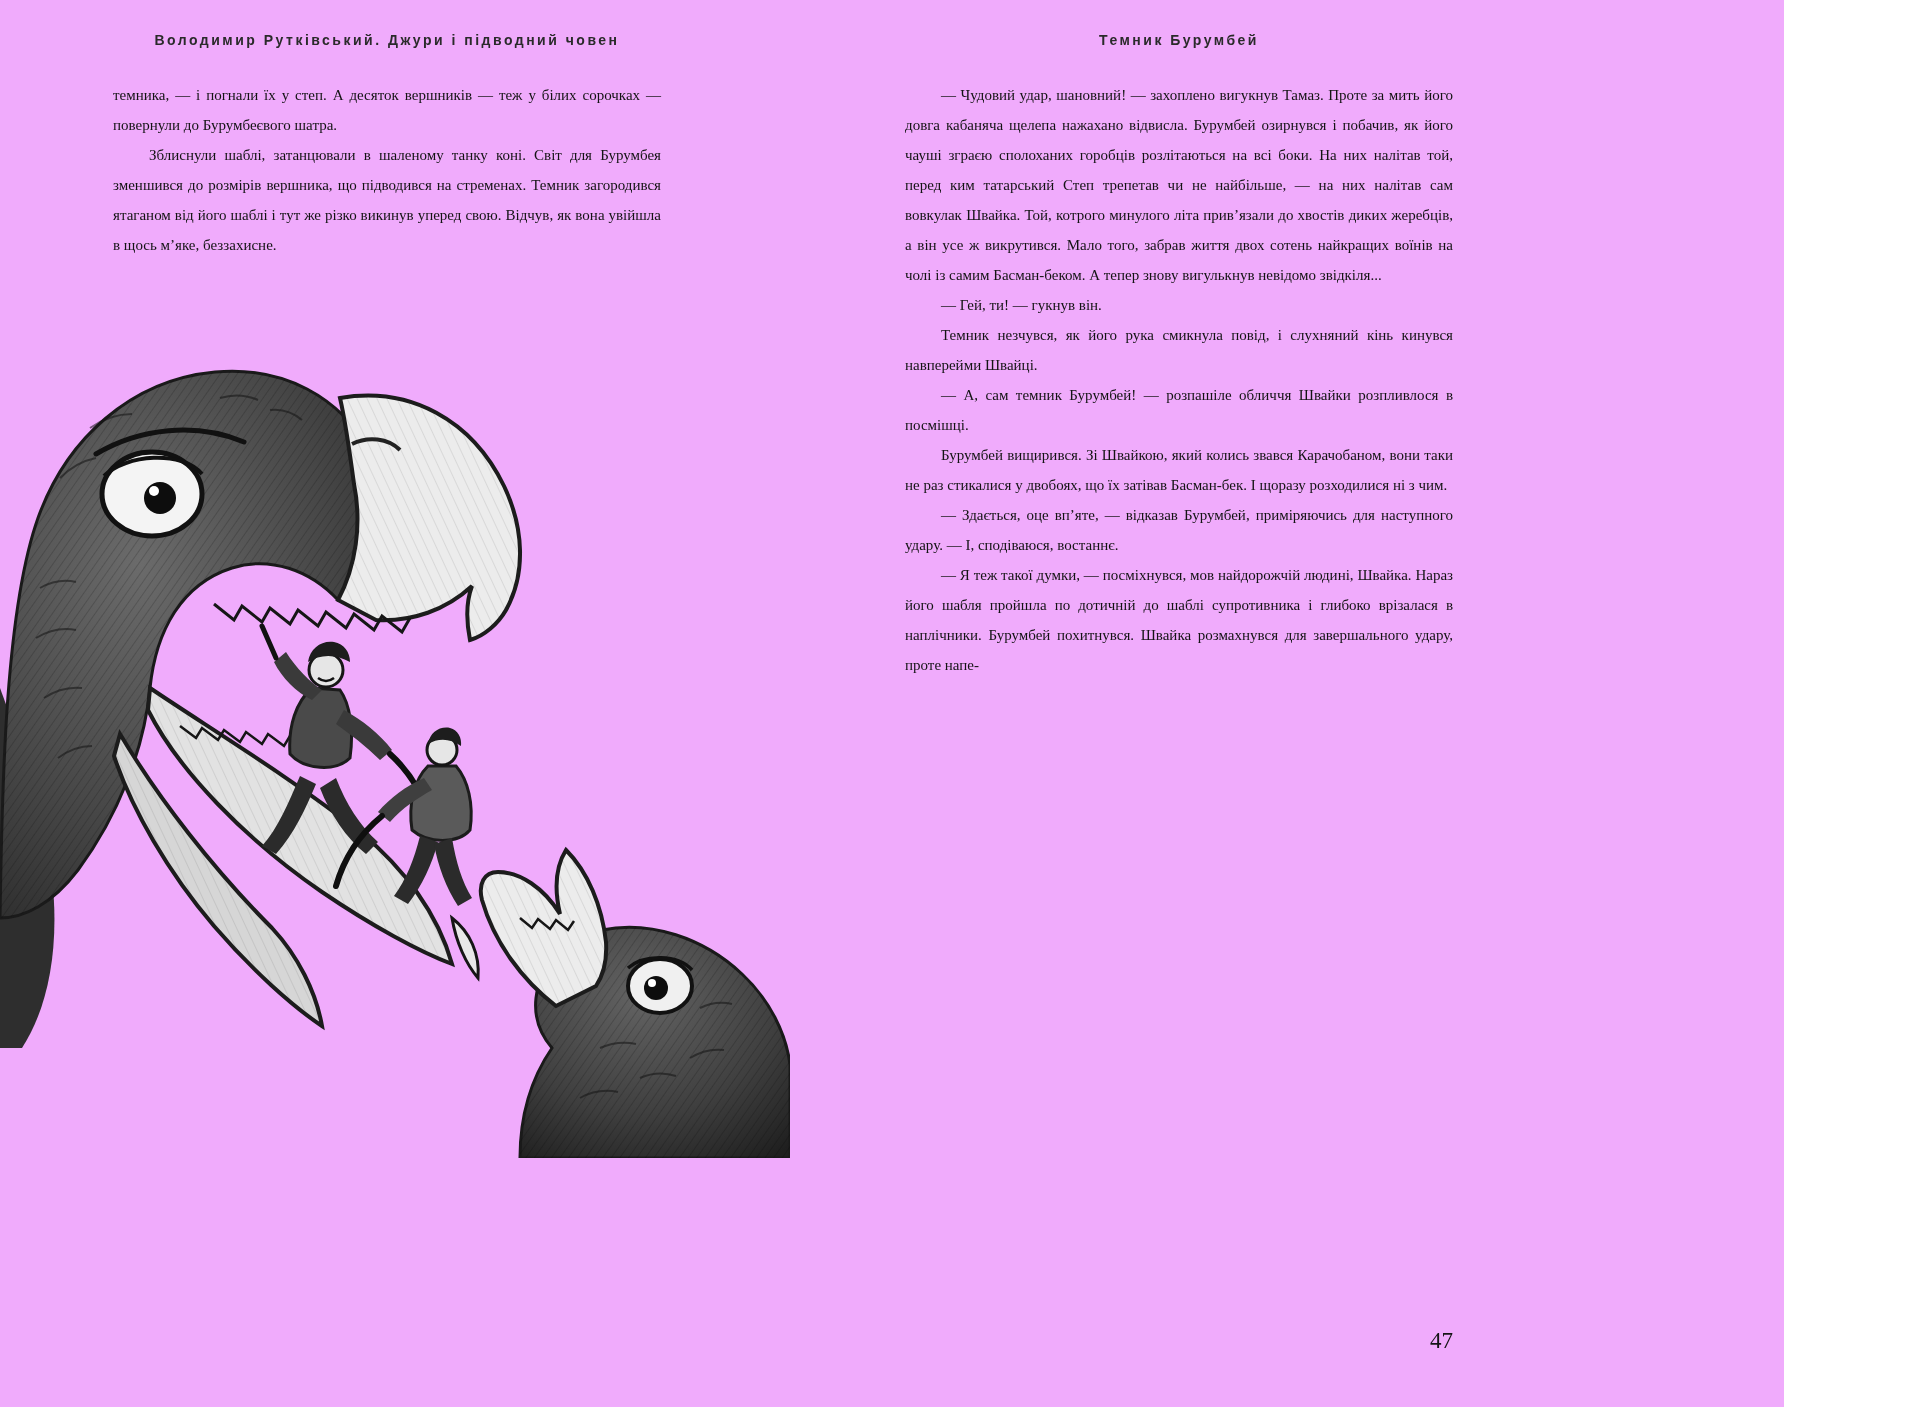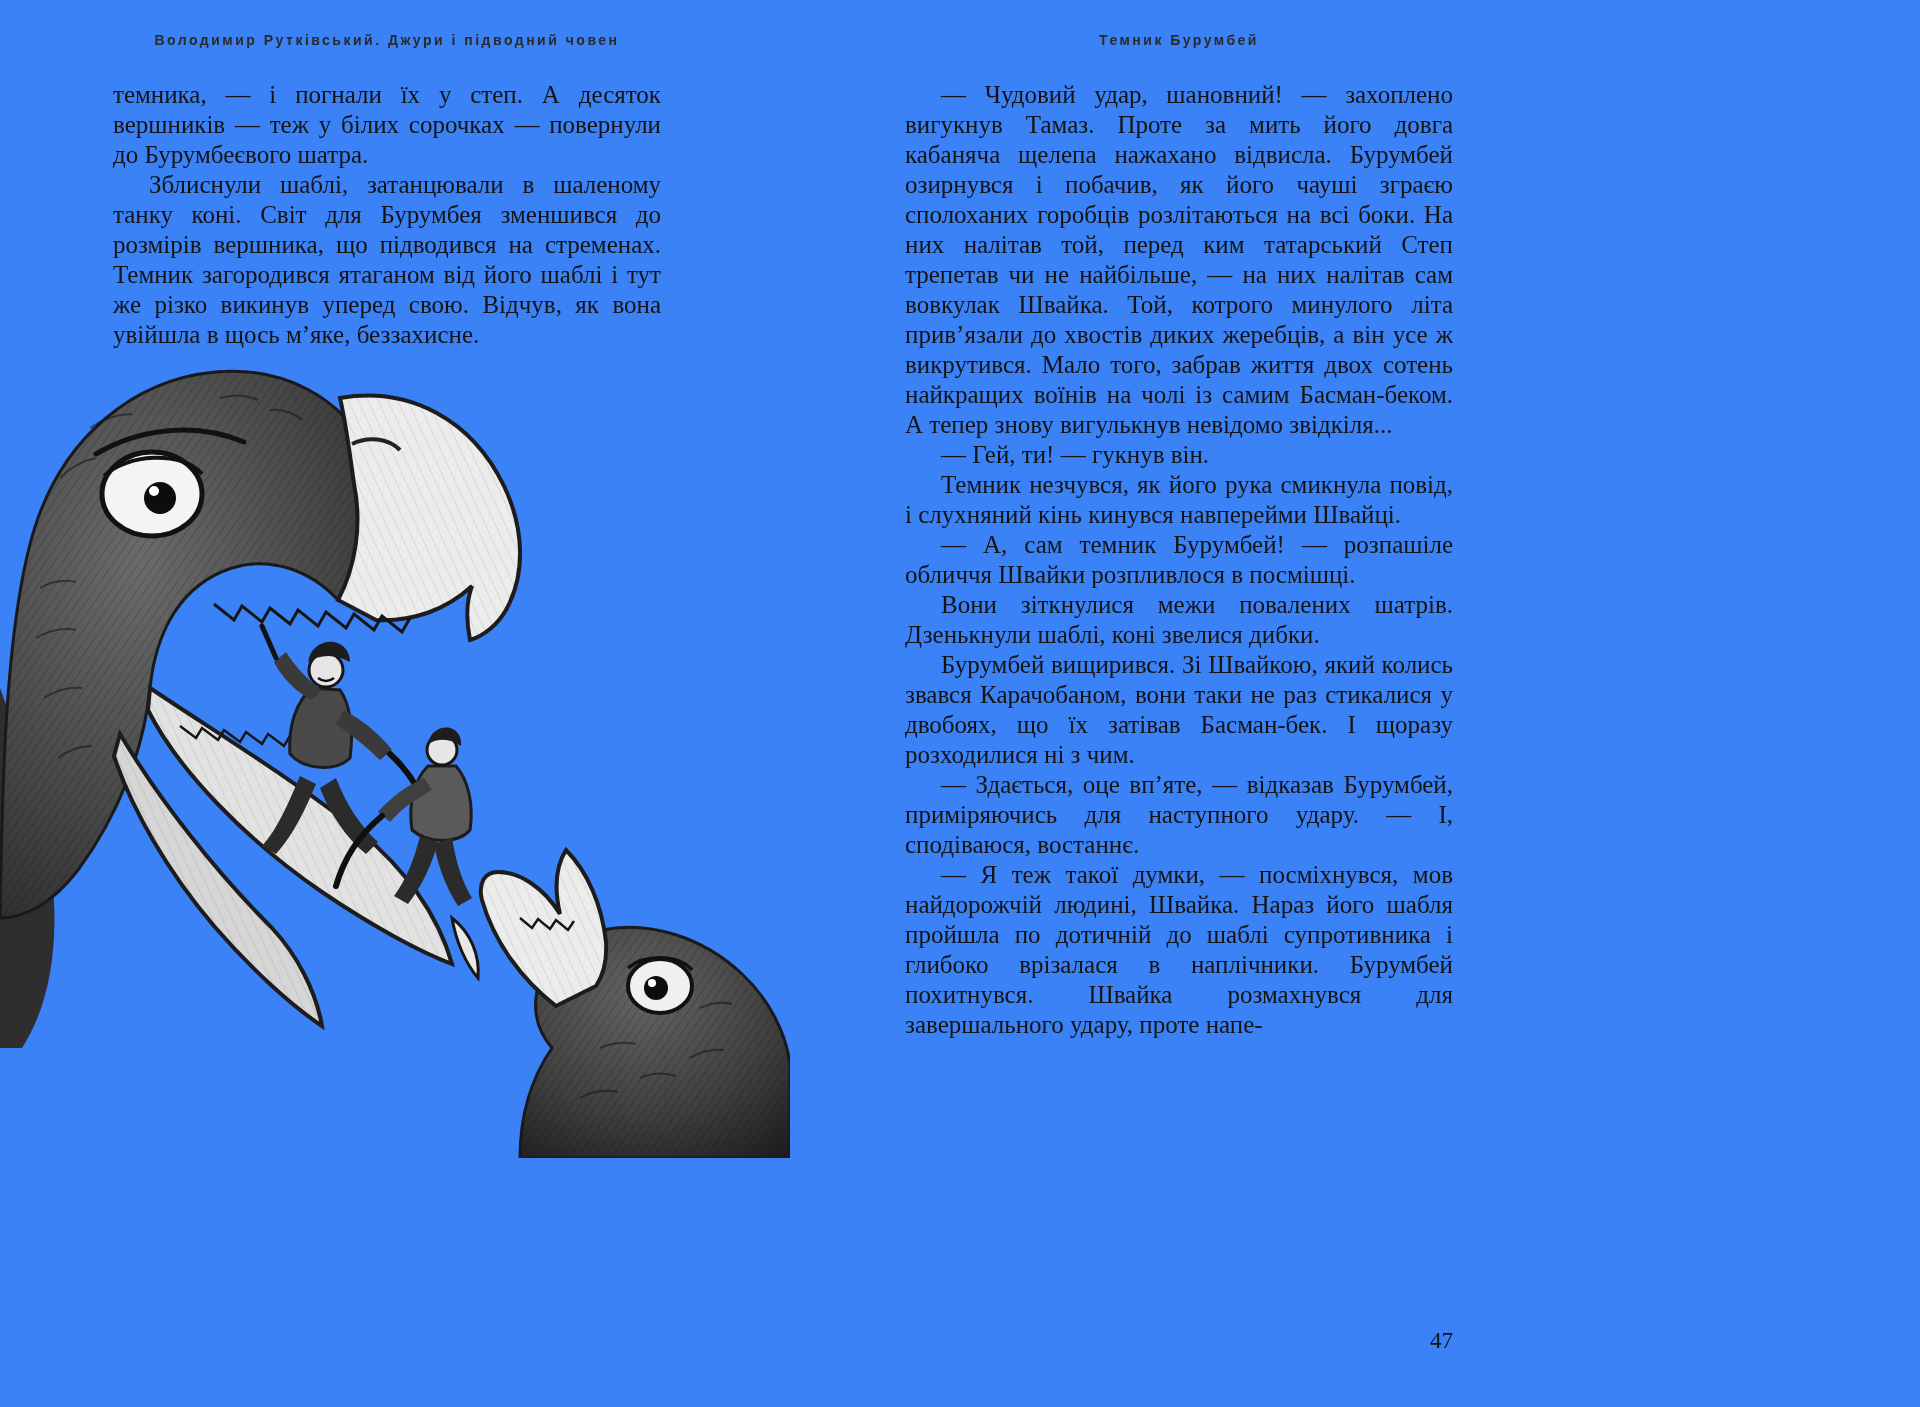--- a/index.html
+++ b/index.html
@@ -1,33 +1,33 @@
 <!DOCTYPE html>
 <html><head>
 <meta charset="utf-8">
 <style>
   html,body { margin:0; padding:0; background:#ffffff; }
   body { width:1920px; height:1407px; font-family:"Liberation Serif", serif; color:#1c1c1c; }
-  .spread { position:relative; width:1920px; height:1407px; overflow:hidden; background:#3b82f6; }
+  .spread { position:relative; width:1784px; height:1407px; overflow:hidden; background:#f0abfc; }
 
   .running-head {
     position:absolute; top:32px; height:22px;
     font-family:"Liberation Sans", sans-serif;
     font-weight:bold; font-size:14px; letter-spacing:2.5px;
     color:#2a2a2a; text-align:center; white-space:nowrap;
   }
   .running-head.left  { left:113px; width:548px; }
   .running-head.right { left:905px; width:548px; }
 
   .page-col { position:absolute; top:80px; }
   .page-col.left  { left:113px; width:548px; }
   .page-col.right { left:905px; width:548px; }
 
   .para {
-    margin:0; font-size:25px; line-height:30px;
+    margin:0; font-size:15px; line-height:30px;
     text-align:justify; text-indent:36px; color:#141414;
   }
   .para.no-indent { text-indent:0; }
 
   .page-number {
     position:absolute; left:905px; width:548px; top:1328px;
     text-align:right; font-size:23px; color:#141414;
   }
 
   .illustration { position:absolute; left:0; top:358px; width:790px; height:800px; margin:0; }
@@ -140,21 +140,20 @@
       <circle cx="652" cy="625" r="4" fill="#ffffff"></circle>
       <path d="M628,610 C644,596 678,596 692,612" stroke="#111" stroke-width="3.5" fill="none"></path>
     </svg>
   </figure>
 
   <main class="page-col right">
     <p class="para">— Чудовий удар, шановний! — захоплено вигукнув Тамаз. Проте за мить його довга кабаняча щелепа нажахано відвисла. Бурумбей озирнувся і побачив, як його чауші зграєю сполоханих горобців розлітаються на всі боки. На них налітав той, перед ким татарський Степ трепетав чи не найбільше, — на них налітав сам вовкулак Швайка. Той, котрого минулого літа прив’язали до хвостів диких жеребців, а він усе ж викрутився. Мало того, забрав життя двох сотень найкращих воїнів на чолі із самим Басман-беком. А тепер знову вигулькнув невідомо звідкіля...</p>
     <p class="para">— Гей, ти! — гукнув він.</p>
     <p class="para">Темник незчувся, як його рука смикнула повід, і слухняний кінь кинувся навперейми Швайці.</p>
     <p class="para">— А, сам темник Бурумбей! — розпашіле обличчя Швайки розпливлося в посмішці.</p>
-    <p class="para">Вони зіткнулися межи повалених шатрів. Дзенькнули шаблі, коні звелися дибки.</p>
     <p class="para">Бурумбей вищирився. Зі Швайкою, який колись звався Карачобаном, вони таки не раз стикалися у двобоях, що їх затівав Басман-бек. І щоразу розходилися ні з чим.</p>
     <p class="para">— Здається, оце вп’яте, — відказав Бурумбей, приміряючись для наступного удару. — І, сподіваюся, востаннє.</p>
     <p class="para">— Я теж такої думки, — посміхнувся, мов найдорожчій людині, Швайка. Нараз його шабля пройшла по дотичній до шаблі супротивника і глибоко врізалася в наплічники. Бурумбей похитнувся. Швайка розмахнувся для завершального удару, проте напе-</p>
   </main>
 
   <div class="page-number">47</div>
 
 </div>
 
 </body></html>

